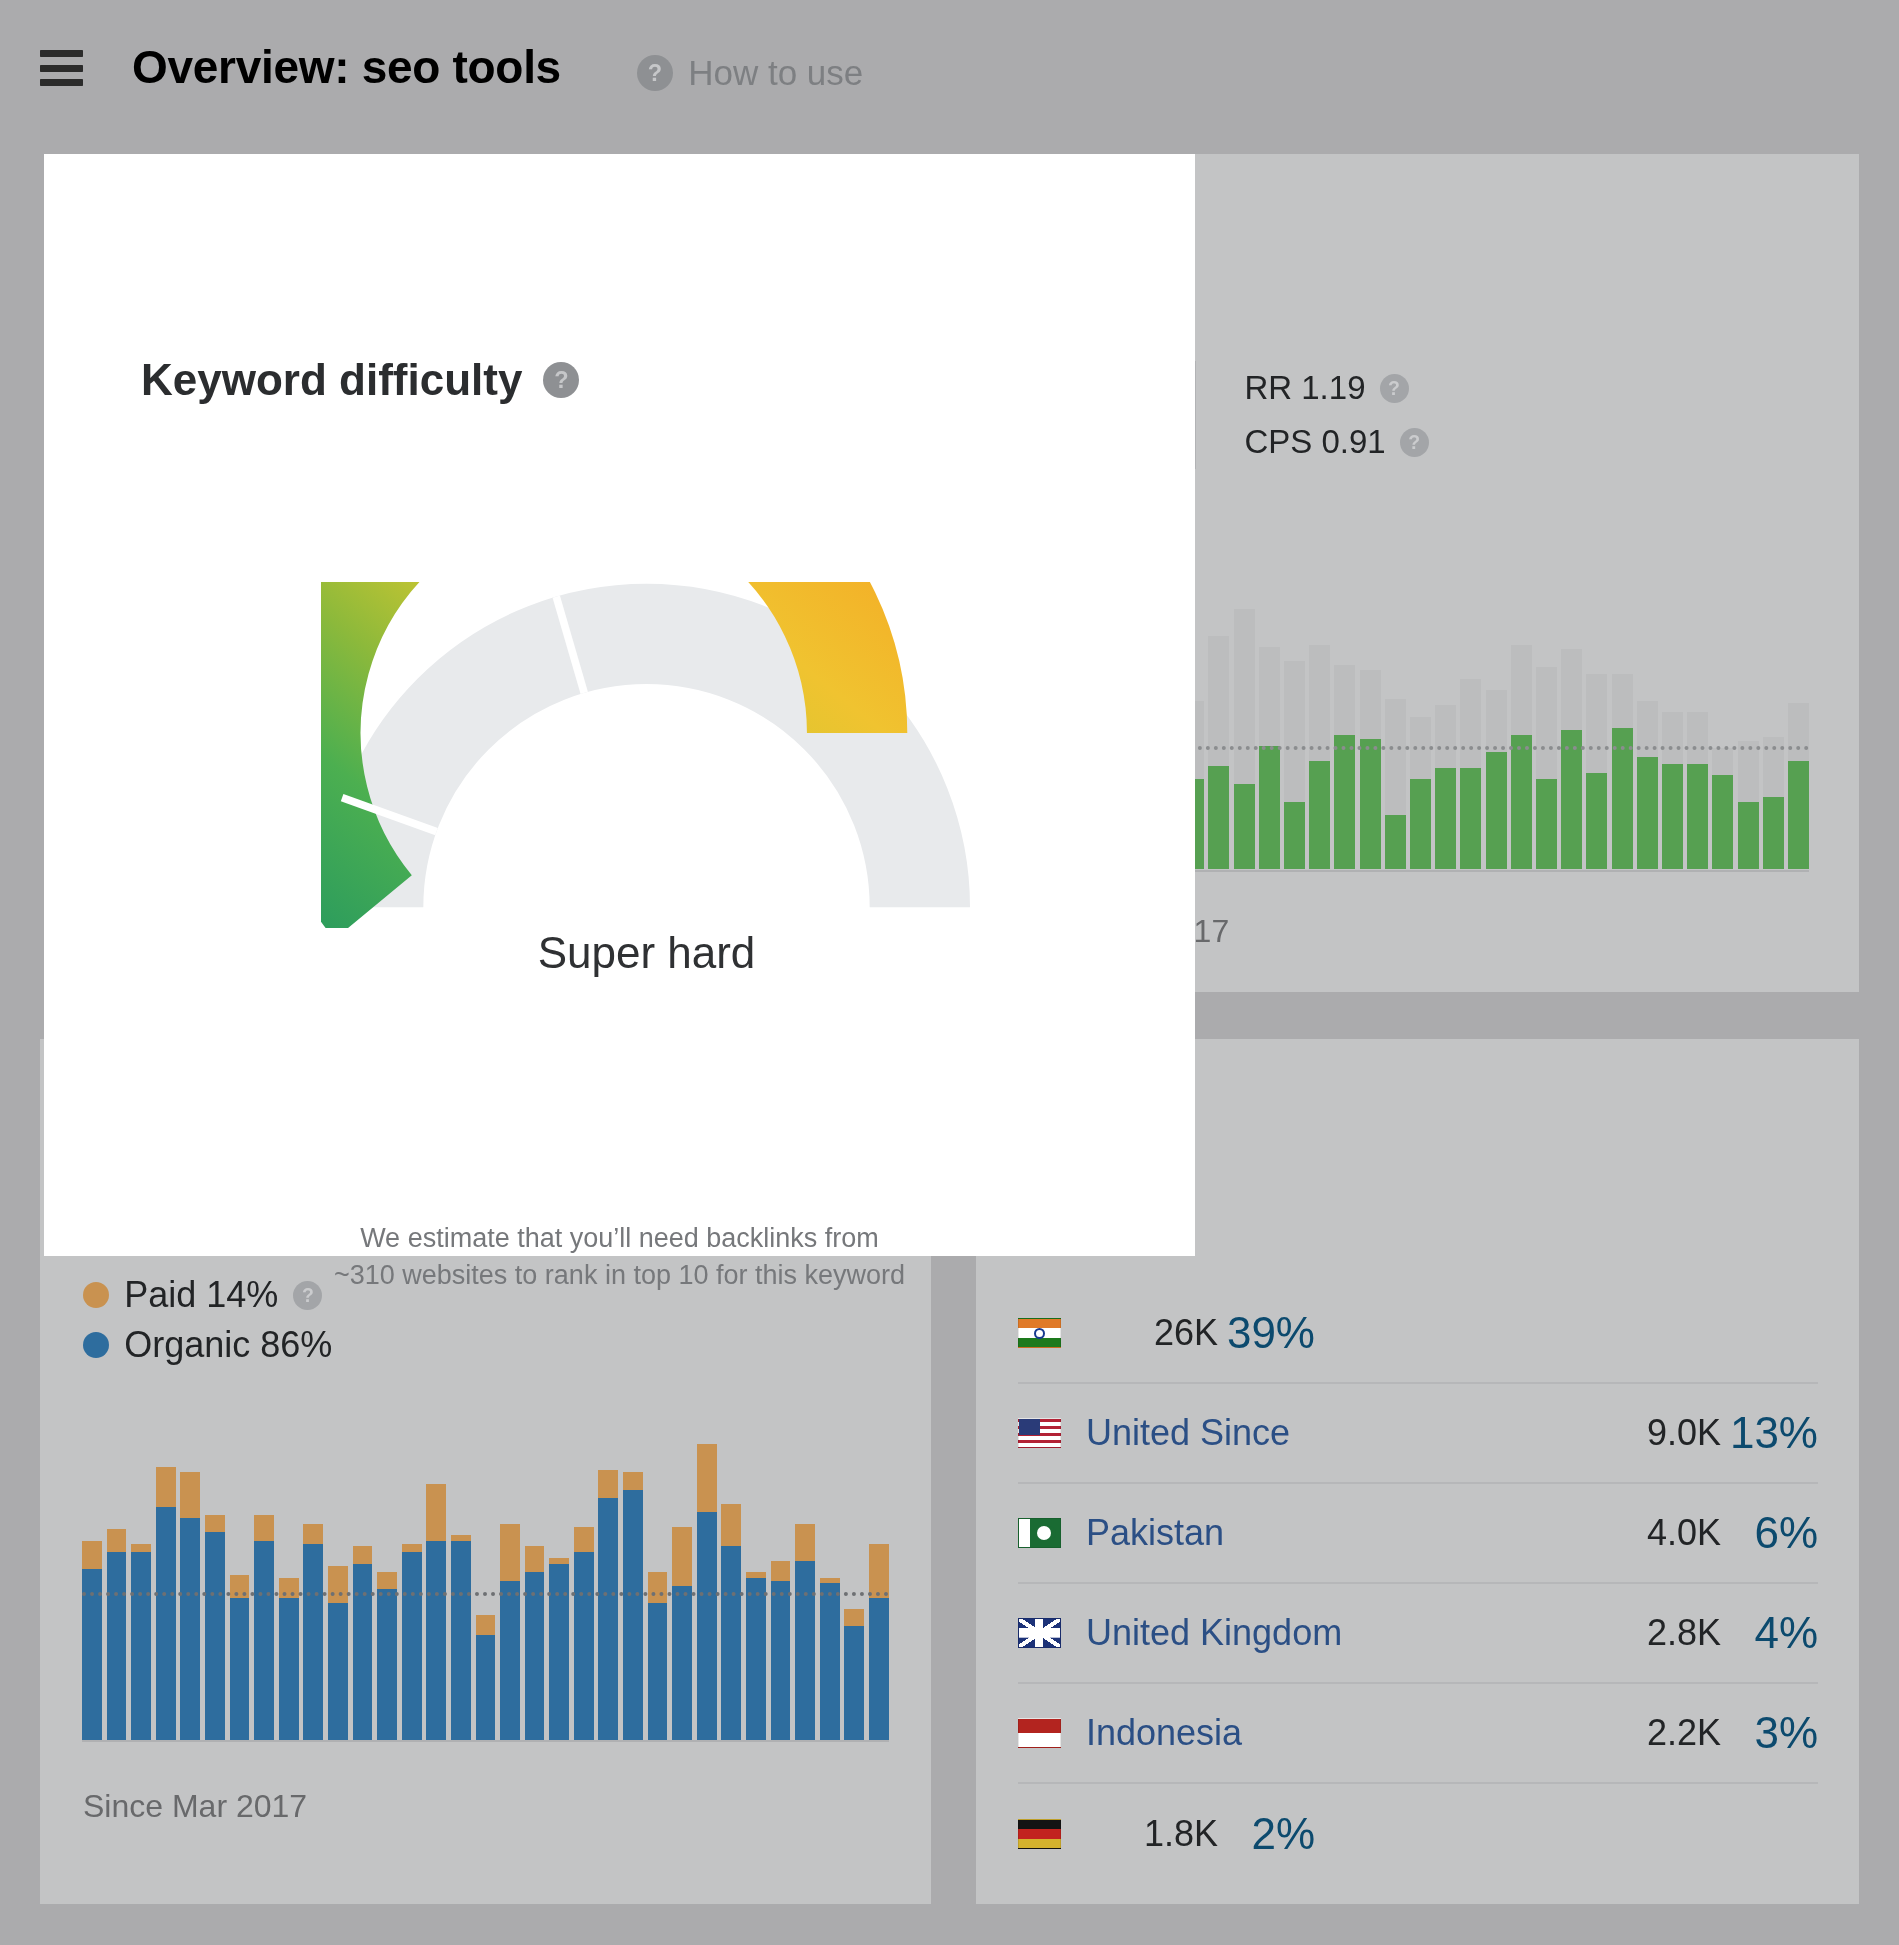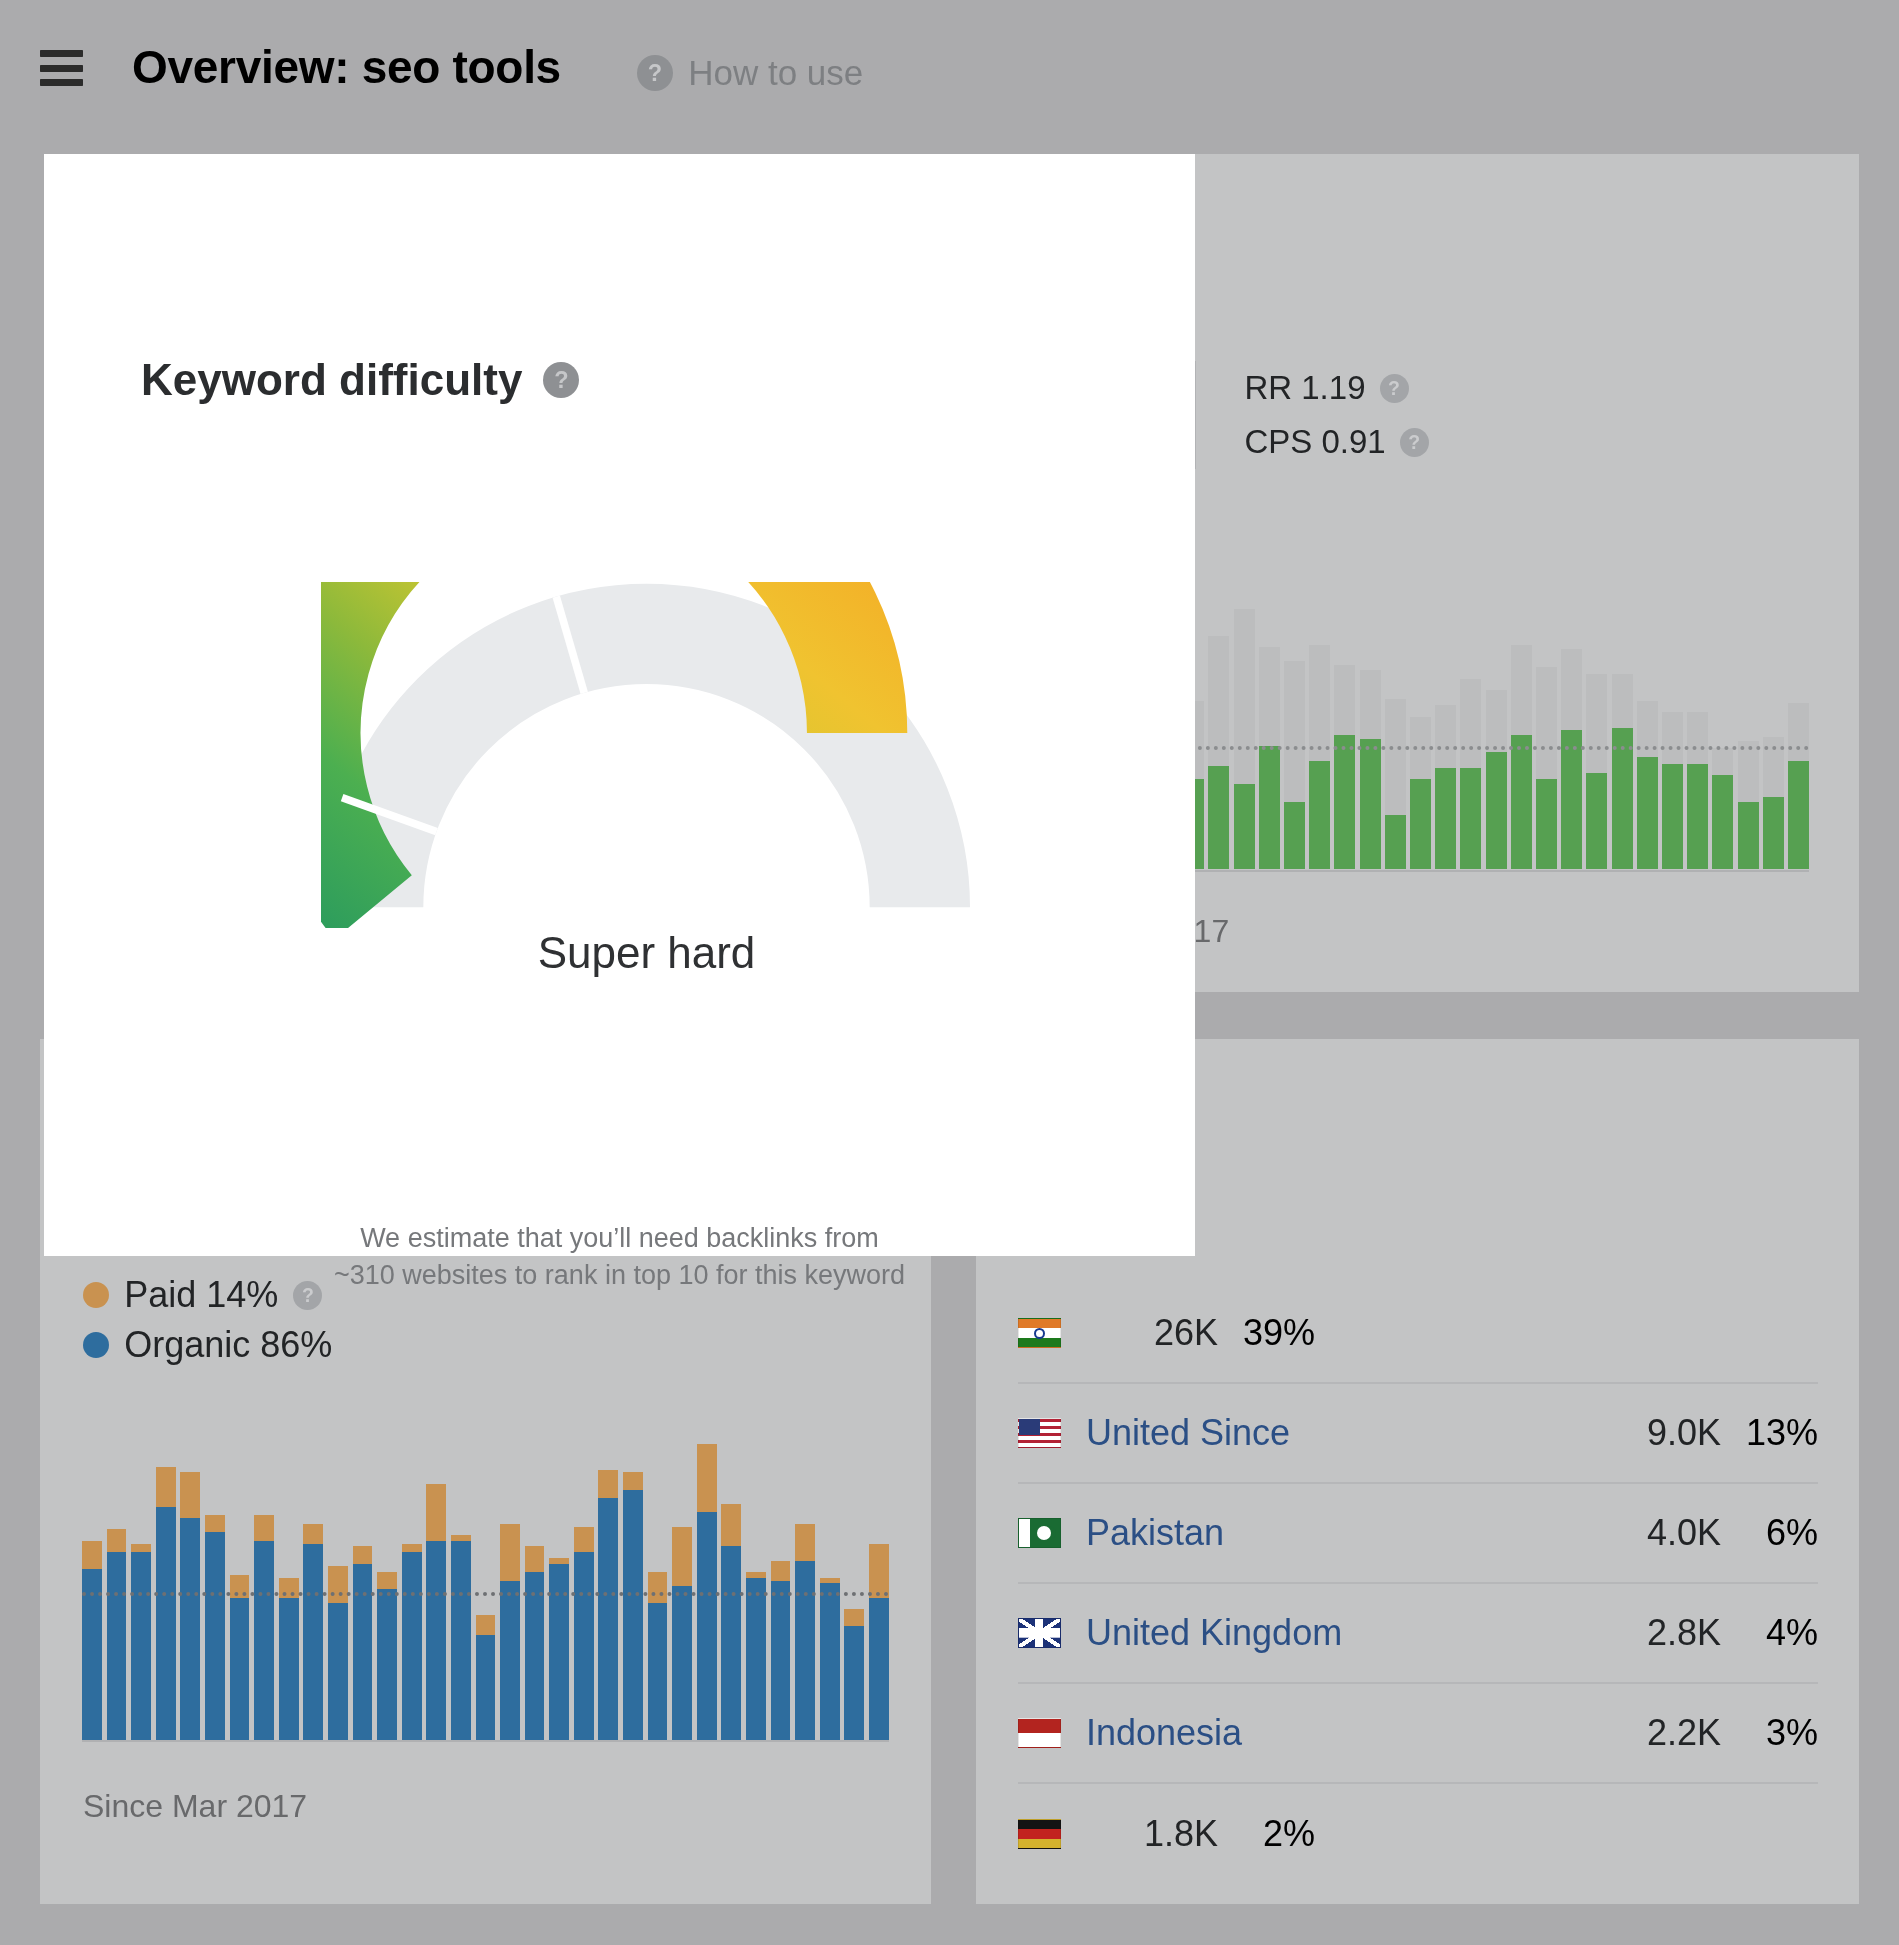--- a/index.html
+++ b/index.html
@@ -120,21 +120,21 @@
   }
   .country-row:last-child { border-bottom: none; }
   .flag {
     width: 43px; height: 30.5px; flex: none; margin-right: 25px;
     position: relative; overflow: hidden; border: 0.7px solid rgba(0,0,0,.10);
   }
   .country-name {
     flex: 1 1 auto; font-size: 36px; color: #2b4f85; white-space: nowrap; cursor: pointer;
   }
   .country-vol { font-size: 36px; color: #222426; text-align: right; width: 132px; }
-  .country-pct { font-size: 36px; color: #000000; text-align: right; width: 97px; }
+  .country-pct { font-size: 44px; color: #0c4a6e; text-align: right; width: 97px; }
 
   
   .f-in { background: linear-gradient(#e07a28 0 33.3%, #ffffff 33.3% 66.6%, #1d7a1d 66.6% 100%); }
   .f-in::after {
     content:''; position:absolute; left:50%; top:50%; width:11px; height:11px;
     margin:-5.5px 0 0 -5.5px; border-radius:50%; border:2.1px solid #173a8f; box-sizing:border-box;
   }
   .f-us { background: repeating-linear-gradient(#b32235 0 3.5px, #ffffff 3.5px 7px); }
   .f-us::after {
     content:''; position:absolute; left:0; top:0; width:21px; height:16.6px; background:#2a3b78;

